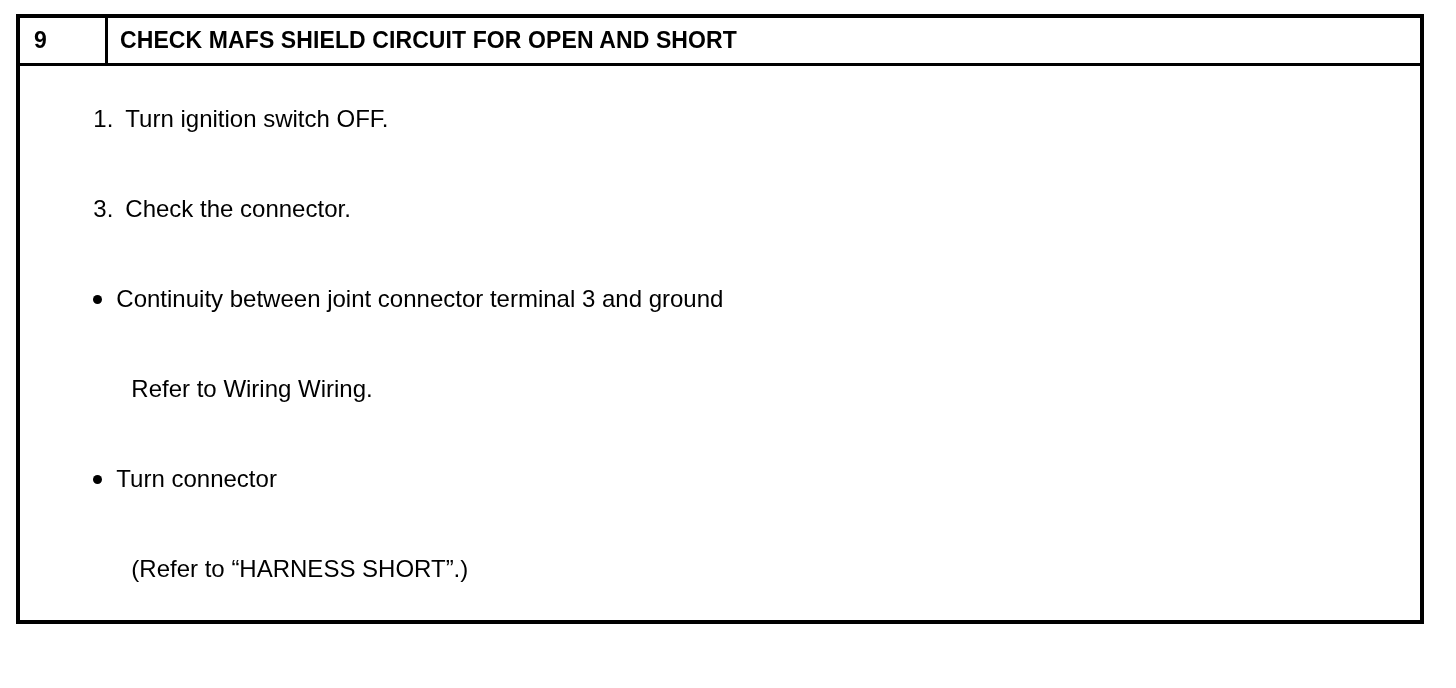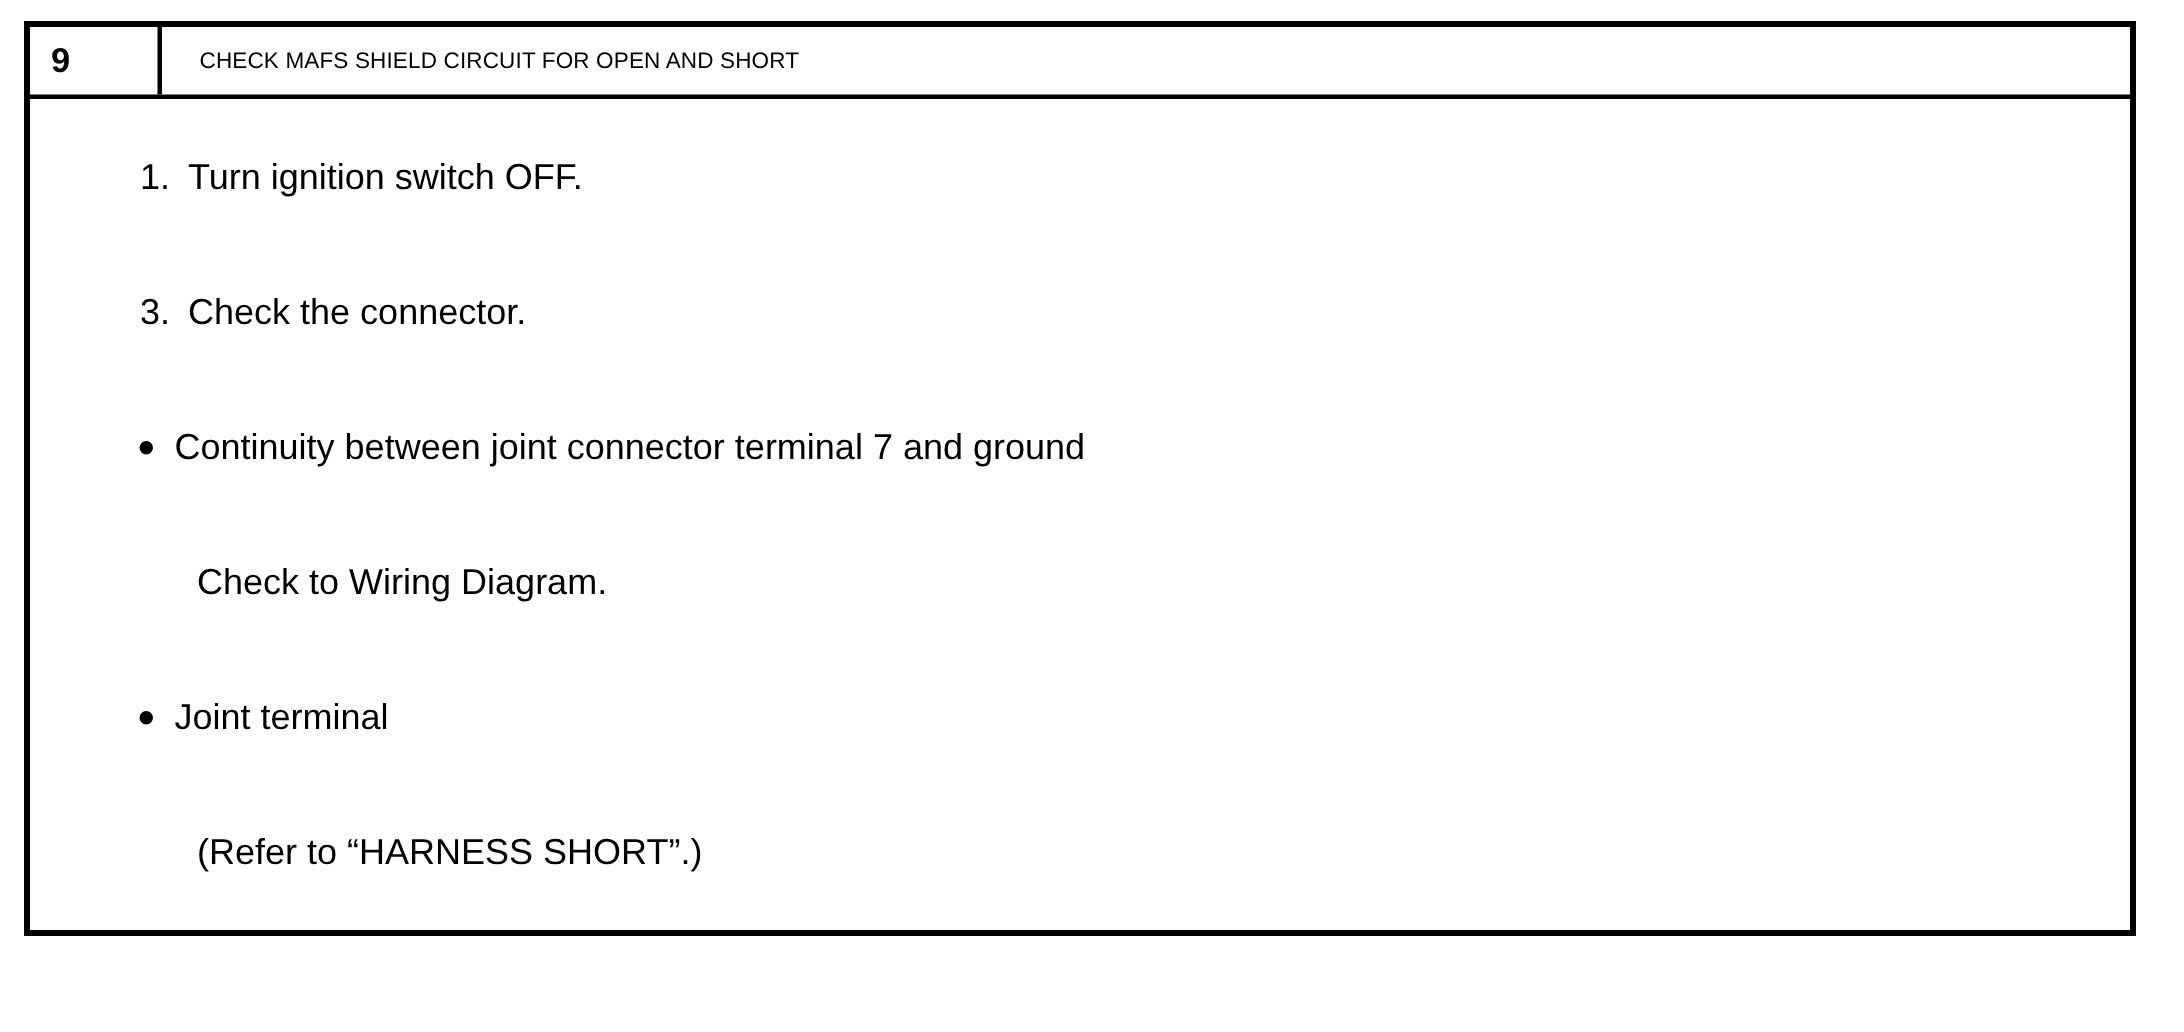--- a/index.html
+++ b/index.html
@@ -50,23 +50,23 @@
   }
   .step-divider {
     width: 3px;
     background: #000;
     flex: 0 0 3px;
   }
   .block-title {
     flex: 1 1 auto;
     display: flex;
     align-items: center;
-    padding-left: 25px;
-    font-size: 15px;
-    font-weight: normal;
+    padding-left: 12px;
+    font-size: 23px;
+    font-weight: bold;
     letter-spacing: 0.1px;
   }
 
   
   .block-body {
     padding: 8px 10px 6px 14px;
   }
   .proc-line {
     font-size: 24px;
     line-height: 30px;
@@ -113,29 +113,29 @@
       <div class="proc-line num">
         <span class="num-label">1.</span><span>Turn ignition switch OFF.</span>
       </div>
 
 
       <div class="proc-line num">
         <span class="num-label">3.</span><span>Check the connector.</span>
       </div>
 
       <div class="proc-line bullet">
-        <span class="bullet-dot"></span><span>Continuity between joint connector terminal 7 and ground</span>
+        <span class="bullet-dot"></span><span>Continuity between joint connector terminal 3 and ground</span>
       </div>
 
       <div class="proc-line cont">
-        <span>Check to Wiring Diagram.</span>
+        <span>Refer to Wiring Wiring.</span>
       </div>
 
       <div class="proc-line bullet">
-        <span class="bullet-dot"></span><span>Joint terminal</span>
+        <span class="bullet-dot"></span><span>Turn connector</span>
       </div>
 
       <div class="proc-line cont">
         <span>(Refer to “HARNESS SHORT”.)</span>
       </div>
 
     </div>
 
   </div>
 

